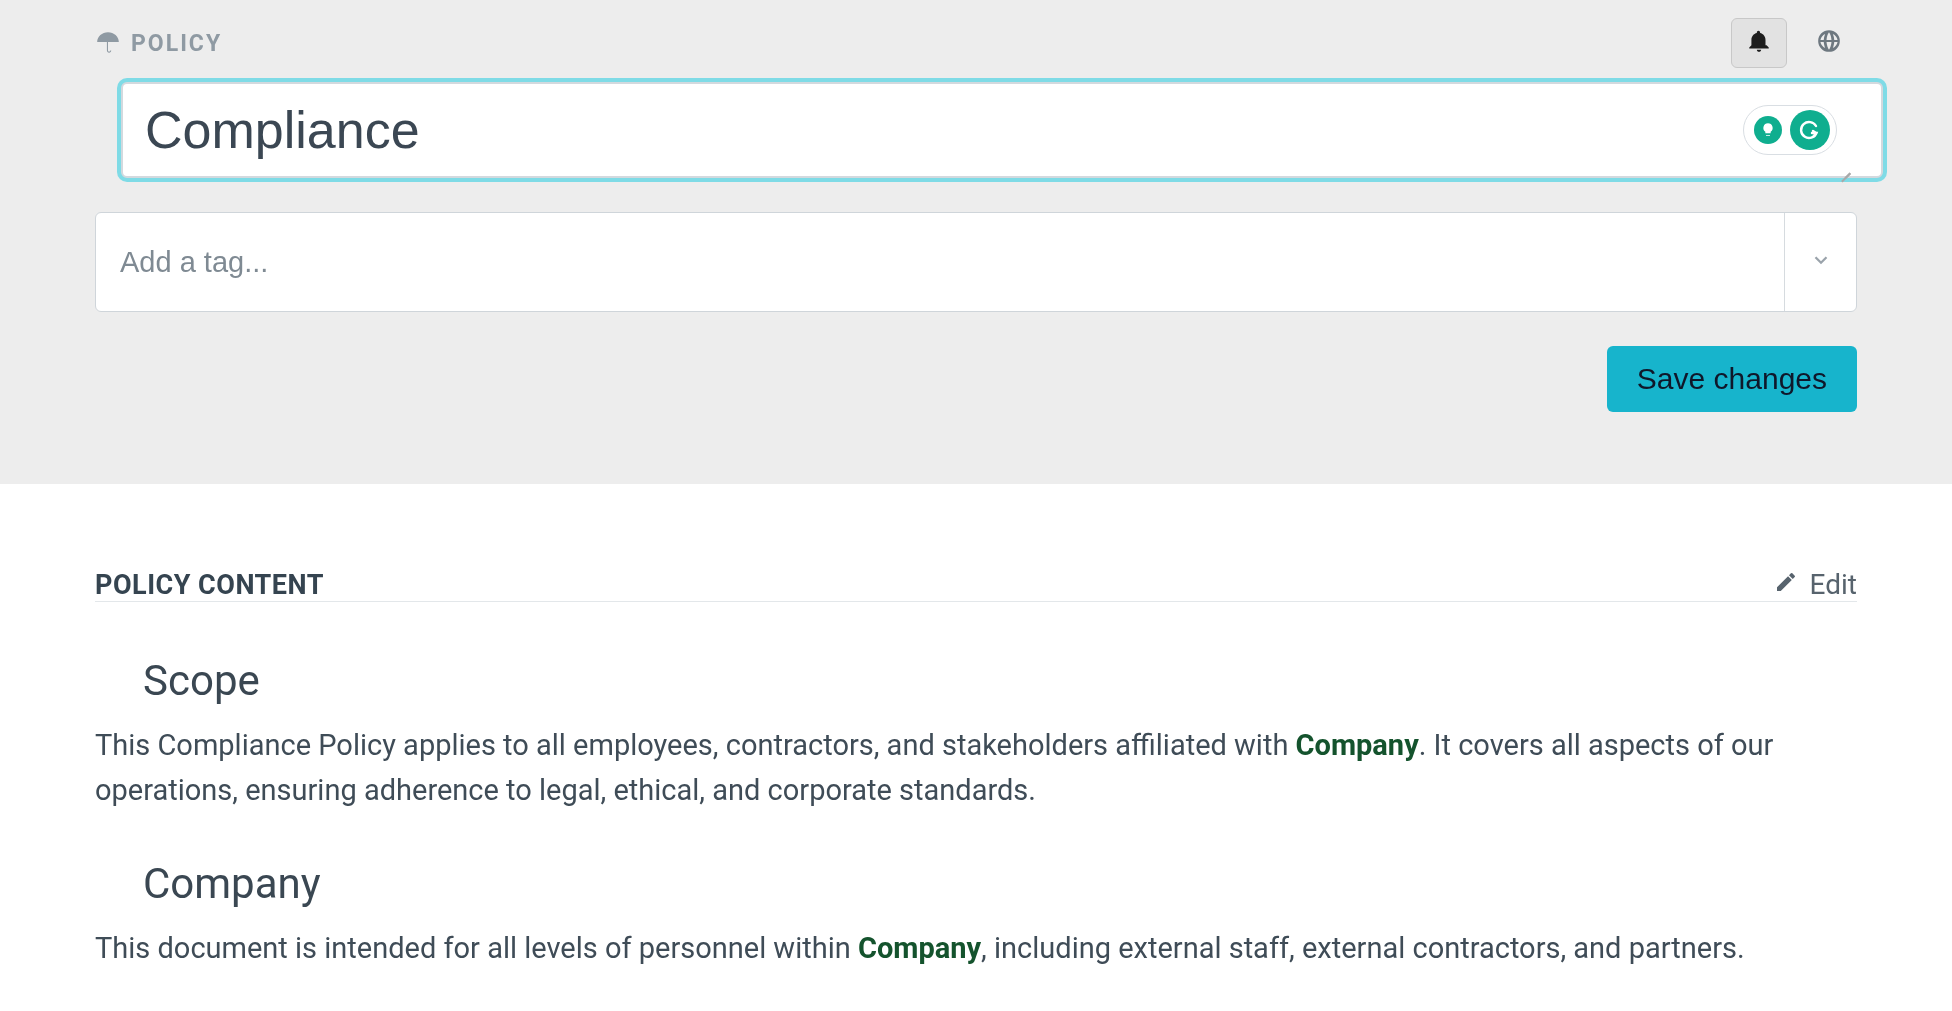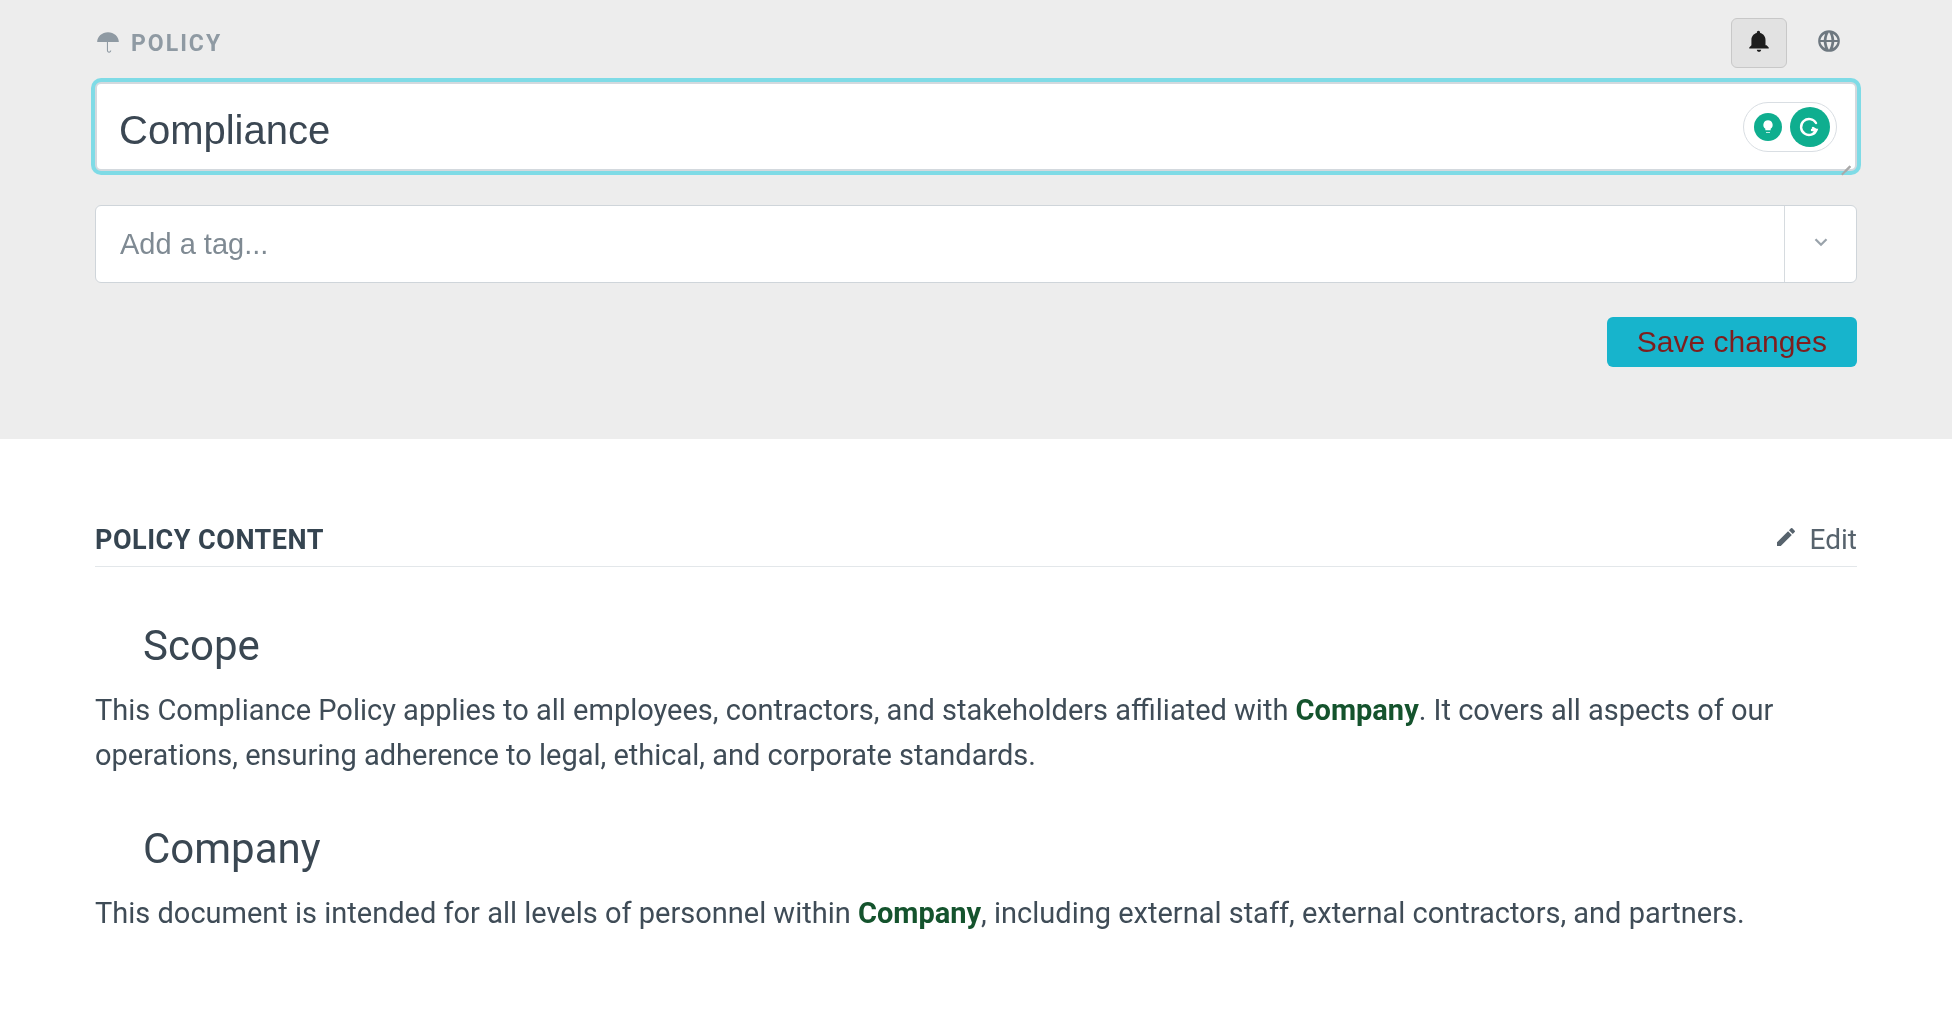--- a/index.html
+++ b/index.html
@@ -47,29 +47,30 @@
   }
   .icon-btn.ghost { background:transparent; border-color:transparent; }
   .icon-btn svg { width:26px; height:26px; }
 
   .title-input-wrap {
     position:relative;
     margin-bottom:34px;
   }
   .title-input {
     width:100%;
-    font-size:40px;
+    font-size:52px;
     font-weight:400;
     color:#3b4753;
-    padding:24px 180px 16px 22px;
+    padding:16px 180px 16px 22px;
     border:2px solid #d3d9de;
     border-radius:6px;
     background:#fff;
     outline:none;
     box-shadow:0 0 0 4px #7fdbe6;
+    margin-left:26px;
   }
 
   .title-resize {
     position:absolute;
     right:6px; bottom:4px;
     width:14px; height:14px;
     pointer-events:none;
   }
   .title-resize::before,
   .title-resize::after {
@@ -102,21 +103,21 @@
     display:flex;align-items:center;justify-content:center;
   }
   .g-circle svg{width:24px;height:24px;}
 
   .tag-row {
     display:flex;
     width:100%;
     border:1px solid #cfd5da;
     border-radius:6px;
     background:#fff;
-    height:78px;
+    height:100px;
   }
   .tag-input {
     flex:1;
     border:none;
     outline:none;
     font-size:29px;
     color:#3e4b55;
     padding:0 24px;
     background:transparent;
   }
@@ -125,41 +126,41 @@
     width:72px;
     border-left:1px solid #d6dbdf;
     display:flex;align-items:center;justify-content:center;
     cursor:pointer;
   }
   .tag-dropdown-btn svg{width:22px;height:22px;}
 
   .save-row { display:flex; justify-content:flex-end; margin-top:34px; }
   .save-btn {
     background:#17b4cc;
-    color:#7f1d1d;
+    color:#0f172a;
     border:none;
     border-radius:6px;
     font-size:30px;
     font-weight:400;
-    padding:8px 30px;
+    padding:16px 30px;
     cursor:pointer;
   }
 
   
   .content-region {
     background:#fff;
     padding:84px 95px 0 95px;
   }
 
   .section-header {
     display:flex;
     align-items:center;
     justify-content:space-between;
     border-bottom:1px solid #e3e7ea;
-    padding-bottom:10px;
+    padding-bottom:0;
     margin-bottom:54px;
   }
   .section-title {
     font-size:27px;
     font-weight:700;
     letter-spacing:0.5px;
     color:#354450;
   }
   .edit-link {
     display:flex; align-items:flex-end; gap:12px;

